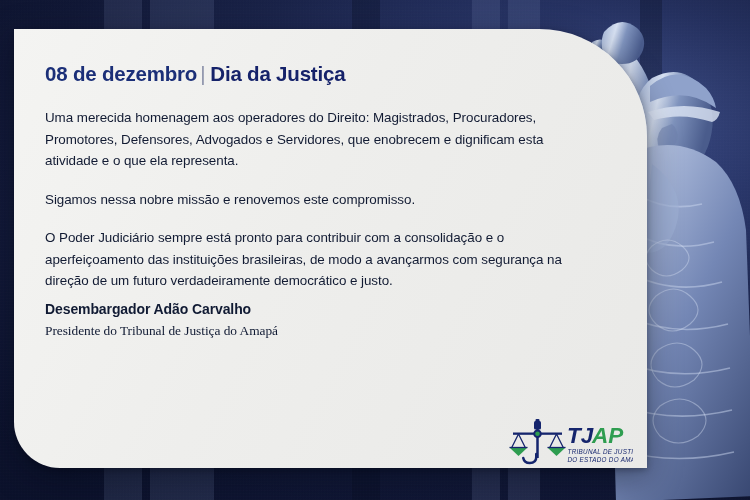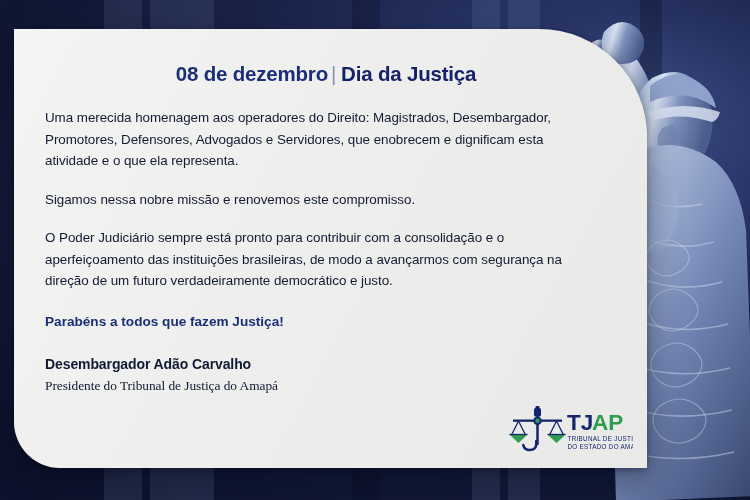--- a/index.html
+++ b/index.html
@@ -57,21 +57,20 @@
     box-shadow:0 10px 34px rgba(3,6,20,.45), 0 2px 6px rgba(3,6,20,.3);
     padding:33px 40px 0 31px;
   }
 
   #headline {
     font-size:20.5px;
     font-weight:bold;
     letter-spacing:-.2px;
     margin-bottom:21px;
     white-space:nowrap;
-    text-align:center;
   }
   .hl-date { color:#1b2f78; }
   .hl-sep  { color:#8d93ab; font-weight:normal; padding:0 5px 0 3px; }
   .hl-title{ color:#15226a; }
 
   .para {
     font-size:13.4px;
     line-height:21.5px;
     color:#121b33;
     margin-bottom:17px;
@@ -92,22 +91,22 @@
   .sig-name {
     font-size:14px; font-weight:bold; color:#101a33; letter-spacing:-.1px;
   }
   .sig-role {
     font-size:13.4px; color:#101a33; letter-spacing:-.05px; margin-top:2px;font-family:Liberation Serif, serif;
   }
 
   
   #logo {
     position:absolute;
-    left:494px; top:377px;
-    width:125px; height:52px;
+    left:494px; top:390px;
+    width:125px; height:52px;font-style:italic;
   }
   #logo svg { width:100%; height:100%; display:block; }
 </style>
 </head>
 <body>
 
 <div id="bg-layer">
   <div class="bg-base"></div>
   <div class="bg-stripes">
     <div class="stripe s1"></div>
@@ -212,25 +211,24 @@
     </svg>
   </div>
 </div>
 
 <div id="card">
 
   <div id="headline">
     <span class="hl-date">08 de dezembro</span><span class="hl-sep">|</span><span class="hl-title">Dia da Justiça</span>
   </div>
 
-  <p class="para">Uma merecida homenagem aos operadores do Direito: Magistrados, Desembargador, Promotores, Defensores, Advogados e Servidores, que enobrecem e dignificam esta atividade e o que ela representa.</p>
+  <p class="para">Uma merecida homenagem aos operadores do Direito: Magistrados, Procuradores, Promotores, Defensores, Advogados e Servidores, que enobrecem e dignificam esta atividade e o que ela representa.</p>
   <p class="para">Sigamos nessa nobre missão e renovemos este compromisso.</p>
   <p class="para">O Poder Judiciário sempre está pronto para contribuir com a consolidação e o aperfeiçoamento das instituições brasileiras, de modo a avançarmos com segurança na direção de um futuro verdadeiramente democrático e justo.</p>
 
-  <div id="congrats">Parabéns a todos que fazem Justiça!</div>
 
   <div id="signature">
     <div class="sig-name">Desembargador Adão Carvalho</div>
     <div class="sig-role">Presidente do Tribunal de Justiça do Amapá</div>
   </div>
 
   <div id="logo">
     <svg viewBox="0 0 250 104" xmlns="http://www.w3.org/2000/svg">
 
       <g>

